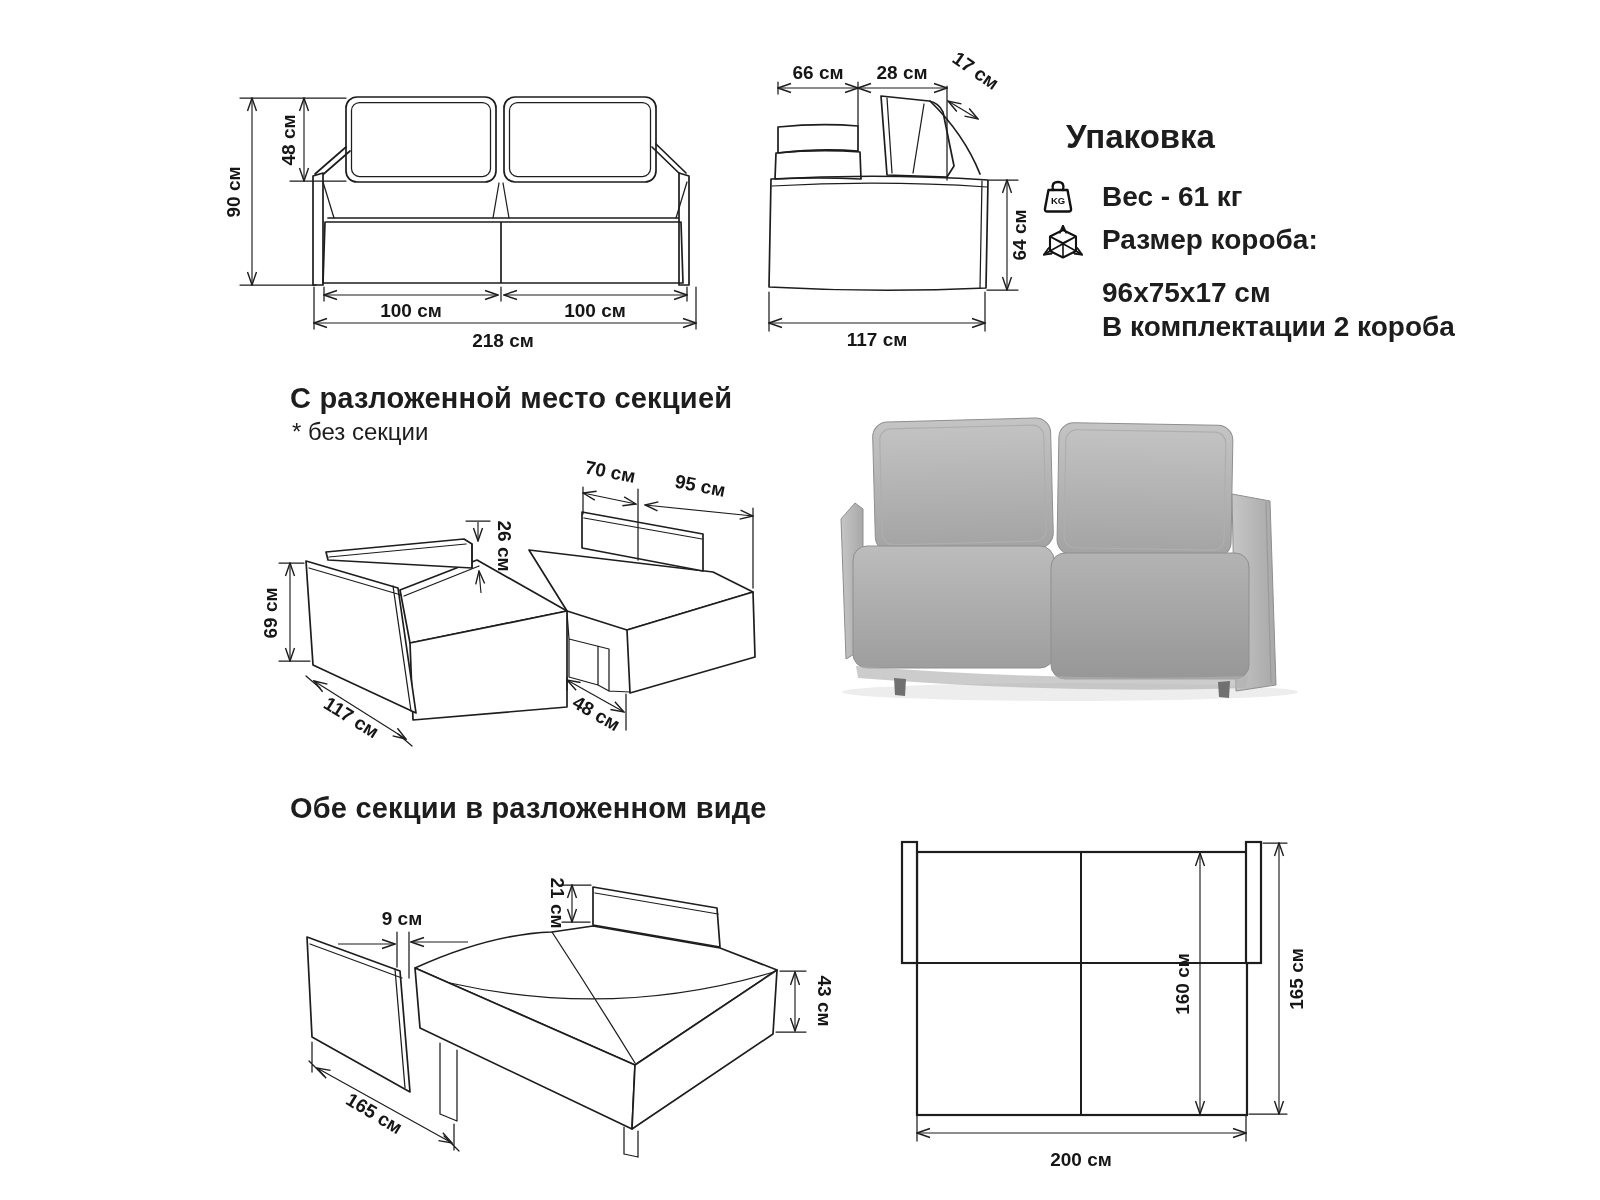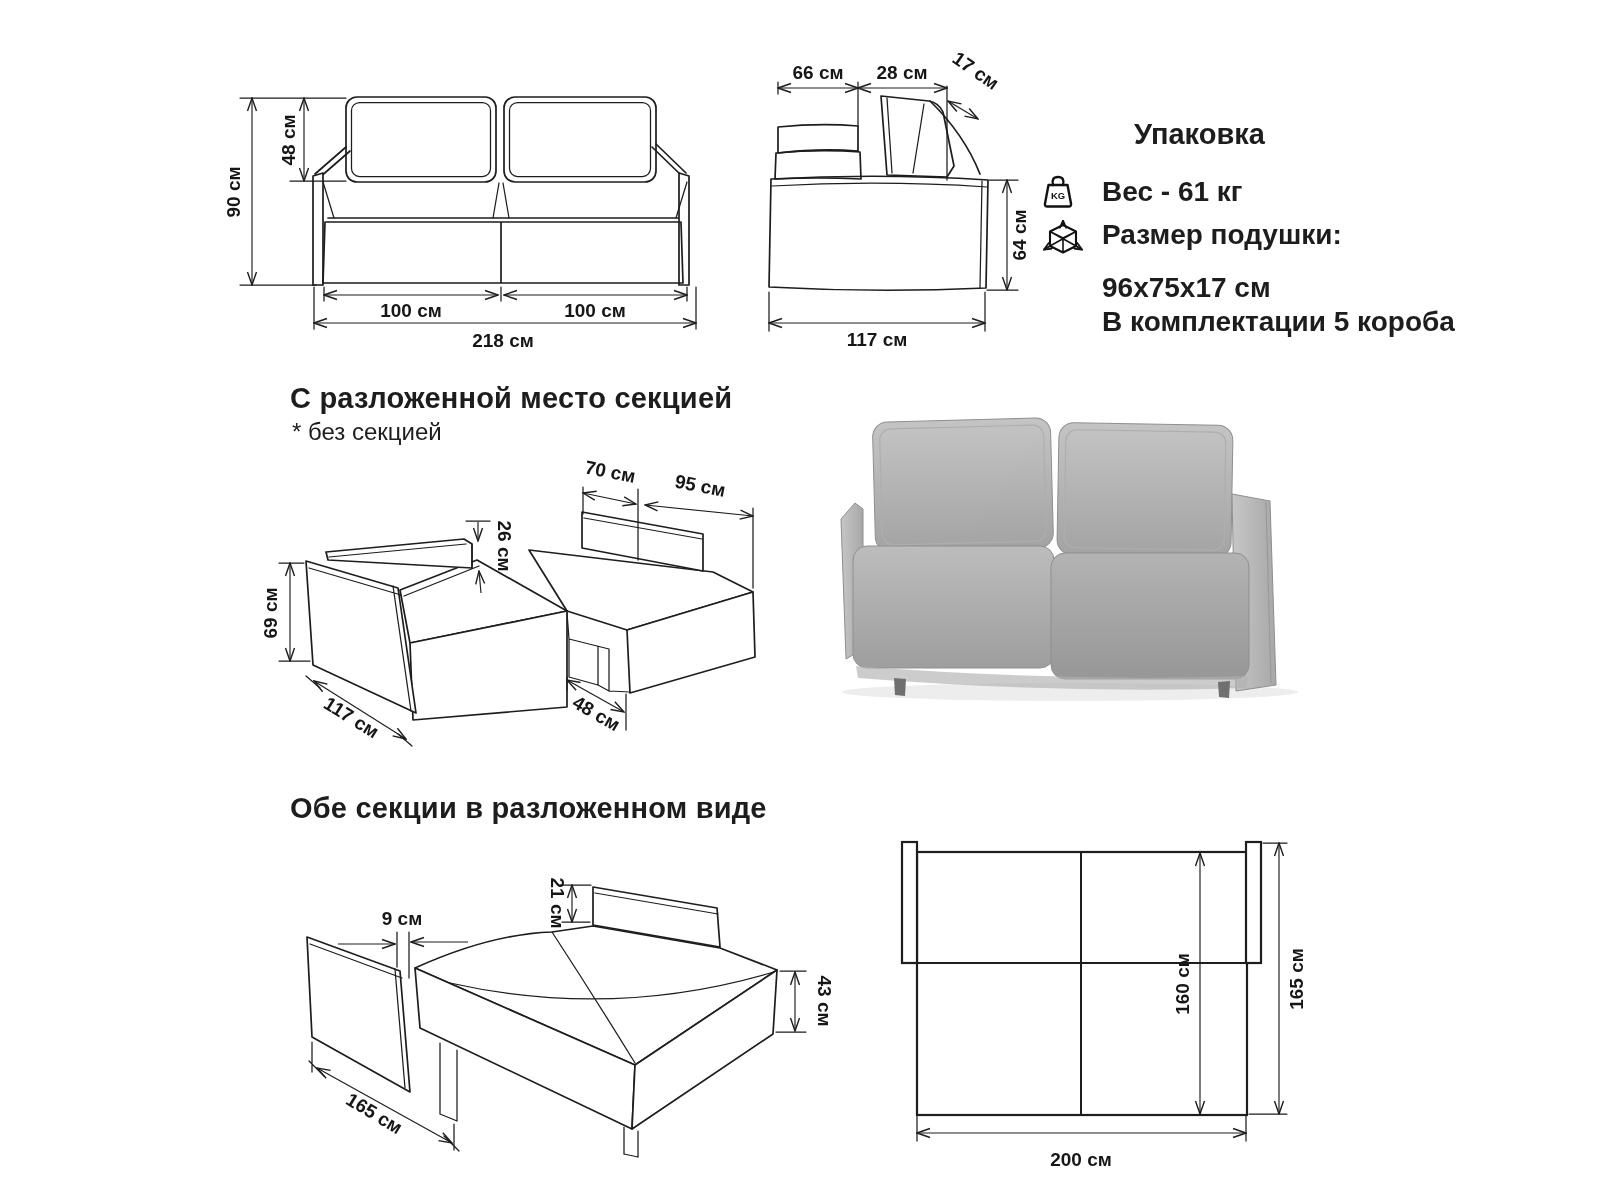--- a/index.html
+++ b/index.html
@@ -9,21 +9,21 @@
   
   .st{stroke:#1d1d1d;stroke-width:1.7;fill:none;stroke-linejoin:round;stroke-linecap:round;}
   .sw{stroke:#1d1d1d;stroke-width:1.7;fill:#ffffff;stroke-linejoin:round;}
   .sn{stroke:#1d1d1d;stroke-width:1.25;fill:none;stroke-linejoin:round;stroke-linecap:round;}
   .dm{stroke:#1d1d1d;stroke-width:1.15;fill:none;}
   text.dl{font:700 19px "Liberation Sans",sans-serif;fill:#161616;text-anchor:middle;}
   .section-title{position:absolute;font-size:29px;font-weight:600;letter-spacing:.2px;white-space:nowrap;}
   .section-note{position:absolute;font-size:24px;font-weight:400;white-space:nowrap;}
   
   .pack{position:absolute;left:1040px;top:118px;width:430px;}
-  .pack-title{margin:0 0 24px 94px;font-size:29px;font-weight:600;}
+  .pack-title{margin:0 0 24px 26px;font-size:33px;font-weight:600;}
   .pack-row{display:flex;align-items:flex-start;margin-bottom:9px;}
   .pack-ico{width:62px;flex:0 0 62px;display:flex;align-items:center;}
   .pack-txt{font-size:28px;font-weight:600;line-height:33px;}
   .pack-line{margin-left:62px;font-size:28px;font-weight:700;line-height:34px;}
 </style>
 </head>
 <body>
 
 <div class="canvas">
 
@@ -109,28 +109,28 @@
     <div class="pack-row">
       <span class="pack-ico">
         <svg style="position:static" width="46" height="44" viewBox="0 0 46 44">
           <path d="M23,7 L36,13.5 V28 L23,34.5 L10,28 V13.5 Z" fill="none" stroke="#111" stroke-width="2.1" stroke-linejoin="round"></path>
           <path d="M10,13.5 L23,20 L36,13.5 M23,20 V34.5 M10,28 L36,13.5 M36,28 L10,13.5" fill="none" stroke="#111" stroke-width="1.6" stroke-linejoin="round"></path>
           <path d="M23,8 V2.5" fill="none" stroke="#111" stroke-width="2" marker-end="url(#arwI)"></path>
           <path d="M10,28 L4,31.6" fill="none" stroke="#111" stroke-width="2" marker-end="url(#arwI)"></path>
           <path d="M36,28 L42,31.6" fill="none" stroke="#111" stroke-width="2" marker-end="url(#arwI)"></path>
         </svg>
       </span>
-      <span class="pack-txt">Размер подушки:</span>
+      <span class="pack-txt">Размер короба:</span>
     </div>
     <div class="pack-line">96x75x17 см</div>
-    <div class="pack-line">В комплектации 5 короба</div>
+    <div class="pack-line">В комплектации 2 короба</div>
   </div>
 
   <div class="section-title" style="left:290px;top:382px">С разложенной место секцией</div>
-  <div class="section-note" style="left:292px;top:418px">* без секцией</div>
+  <div class="section-note" style="left:292px;top:418px">* без секции</div>
 
   <svg style="left:250px;top:430px" width="565" height="345" viewBox="0 0 565 345">
     <g>
 
       <path class="sw" d="M279,120 L463,142 L503,162 L377,200 L317,181 Z"></path>
       <path class="sw" d="M377,200 L503,162 L505,227 L380,263 Z"></path>
       <path class="sn" d="M317,183 L319,209 M319,209 L359,219 M319,209 V247 M319,247 L348,255 M348,216 V255 M359,219 V261 M348,255 L359,261 M359,261 L380,262"></path>
       <path class="sw" d="M332,82 L453,104 L453,141 L332,118 Z"></path>
       <path class="sn" d="M334,88 L452,109"></path>
 

